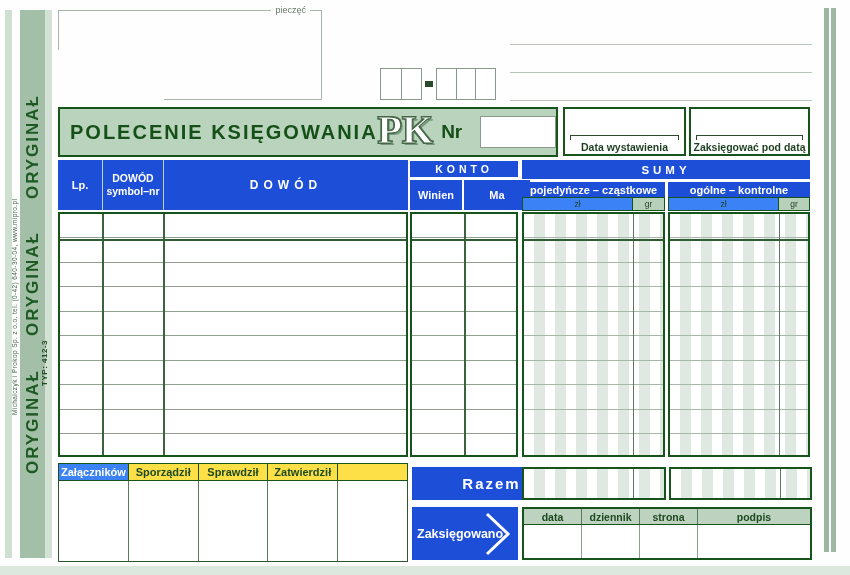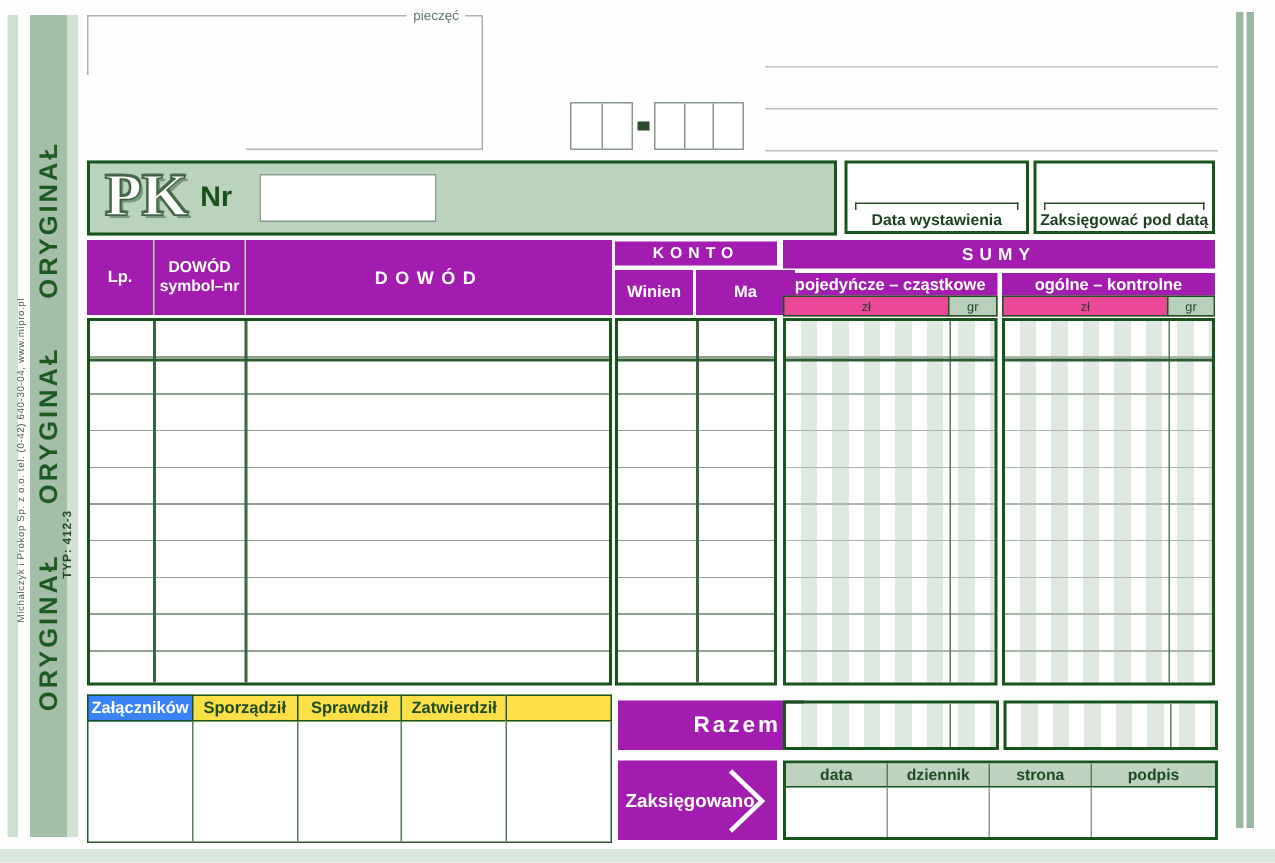--- a/index.html
+++ b/index.html
@@ -61,41 +61,41 @@
   
   .date-box { top:107px; height:49px; background:#fff; border:2px solid #17541c; }
   .date-box .bracket { position:absolute; left:5px; right:5px; bottom:14px; height:5px;
                        border-top:1.5px solid #2a4a2c; border-left:1.5px solid #2a4a2c; border-right:1.5px solid #2a4a2c; }
   .date-box .dlabel { position:absolute; left:0; bottom:1px; width:100%; text-align:center;
                       font-size:10.5px; font-weight:bold; color:#1d3f20; white-space:nowrap; }
   .date-a { left:563px; width:123px; }
   .date-b { left:689px; width:121px; }
 
   
-  .dark { background:#a21caf; color:#fff; }
+  .dark { background:#1d4ed8; color:#fff; }
   .hdr-left { left:58px; top:160px; width:350px; height:50px; }
   .hdr-cell { position:absolute; top:0; height:100%; display:flex; flex-direction:column;
               justify-content:center; align-items:center; color:#fff; font-weight:bold; }
   .hdr-lp    { left:0;    width:44px;  font-size:11px;text-align:center; }
   .hdr-dowod { left:45px; width:60px;  font-size:10.5px; line-height:13px; }
   .hdr-tresc { left:106px; right:0;    font-size:12px; letter-spacing:5px; }
   .hdr-sep { position:absolute; top:0; width:1px; height:100%; background:#bad3bc; }
 
   .konto-hdr  { left:410px; top:161px; width:108px; height:16px; display:flex; justify-content:center; align-items:center;
                 font-size:10.5px; font-weight:bold; letter-spacing:4px; }
   .winien-box { left:410px; top:180px; width:52px; height:30px; display:flex; justify-content:center; align-items:center;
                 font-size:11px; font-weight:bold; }
   .ma-box     { left:464px; top:180px; width:66px; height:30px; display:flex; justify-content:center; align-items:center;
                 font-size:11px; font-weight:bold; }
   .sumy-hdr   { left:522px; top:160px; width:288px; height:19px; display:flex; justify-content:center; align-items:center;
                 font-size:11.5px; font-weight:bold; letter-spacing:4px; }
   .sub-bar    { top:182px; height:15px; display:flex; justify-content:center; align-items:center;
                 font-size:11px; font-weight:bold; }
   .sub1 { left:522px; width:143px; } .sub2 { left:668px; width:142px; }
-  .zlgr { top:197px; height:14px; background:#ec4899; border:1px solid #17541c; }
+  .zlgr { top:197px; height:14px; background:#3b82f6; border:1px solid #17541c; }
   .zlgr1 { left:522px; width:143px; } .zlgr2 { left:668px; width:142px; }
   .zl-cell { position:absolute; left:0; top:0; width:109px; height:100%; display:flex; justify-content:center;
              align-items:center; font-size:8.5px; color:#1d3f20; }
   .gr-cell { position:absolute; left:109px; top:0; right:0; height:100%; background:#b7d0b9;
              border-left:1px solid #17541c; display:flex; justify-content:center; align-items:center;
              font-size:8.5px; color:#1d3f20; }
 
   
   .grid-body { top:212px; height:245px; border:2px solid #17541c; background-color:#fff;
                background-image:repeating-linear-gradient(to bottom, transparent 0 23.5px, #8fa091 23.5px 24.5px); }
@@ -134,21 +134,21 @@
   .zaks-arrow { position:absolute; right:6px; top:4px; }
 
   .footer-right { left:522px; top:507px; width:290px; height:53px; border:2px solid #17541c; background:#fff; }
   .fr-hdr { display:flex; height:16px; background:#bdd2bf; border-bottom:1px solid #17541c; }
   .fr-hc { border-right:1px solid #5a7a5c; color:#1d4a21; font-size:10.5px; font-weight:bold;
            display:flex; justify-content:center; align-items:center; }
   .fr-hc:last-child { border-right:none; }
   .fr-body { display:flex; height:33px; }
   .fr-bc { border-right:1px solid #8aa08c; }
   .fr-bc:last-child { border-right:none; }
-  .w58 { width:68px; } .w116 { width:116px; flex:1; }
+  .w58 { width:58px; } .w116 { width:116px; flex:1; }
 </style>
 </head>
 <body>
 
 <div class="page">
 
   <div class="abs band-pale-l"></div>
   <div class="abs pub-text">Michalczyk i Prokop Sp. z o.o. tel. (0-42) 640-30-04, www.mipro.pl</div>
   <div class="abs band-green">
     <span class="orig-word">ORYGINAŁ</span>
@@ -179,20 +179,21 @@
     <div class="code-cell"></div>
   </div>
   <div class="abs code-dash"></div>
   <div class="abs code-group code-b">
     <div class="code-cell"></div>
     <div class="code-cell"></div>
     <div class="code-cell"></div>
   </div>
 
   <div class="abs title-bar">
+    <span class="title-text">POLECENIE  KSIĘGOWANIA</span>
     <span class="title-abbr">PK</span>
     <span class="title-nr">Nr</span>
     <span class="nr-input"></span>
   </div>
 
   <div class="abs date-box date-b">
     <span class="bracket"></span>
     <span class="dlabel">Zaksięgować pod datą</span>
   </div>
   <div class="abs date-box date-a">

